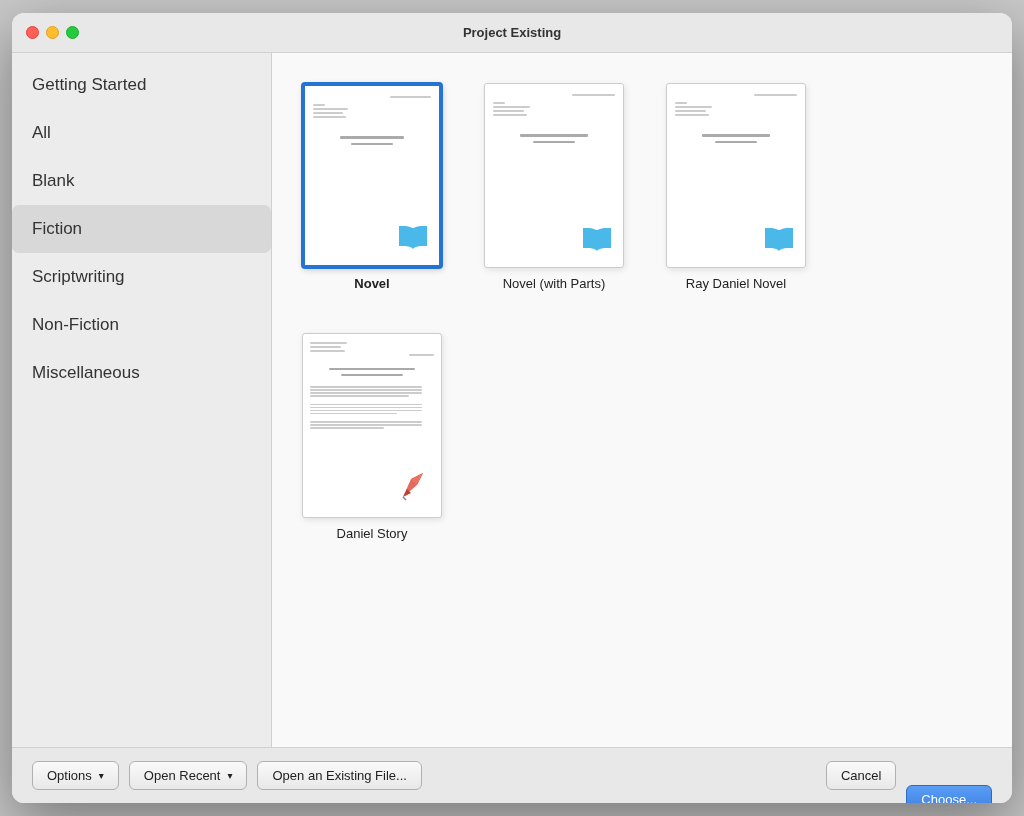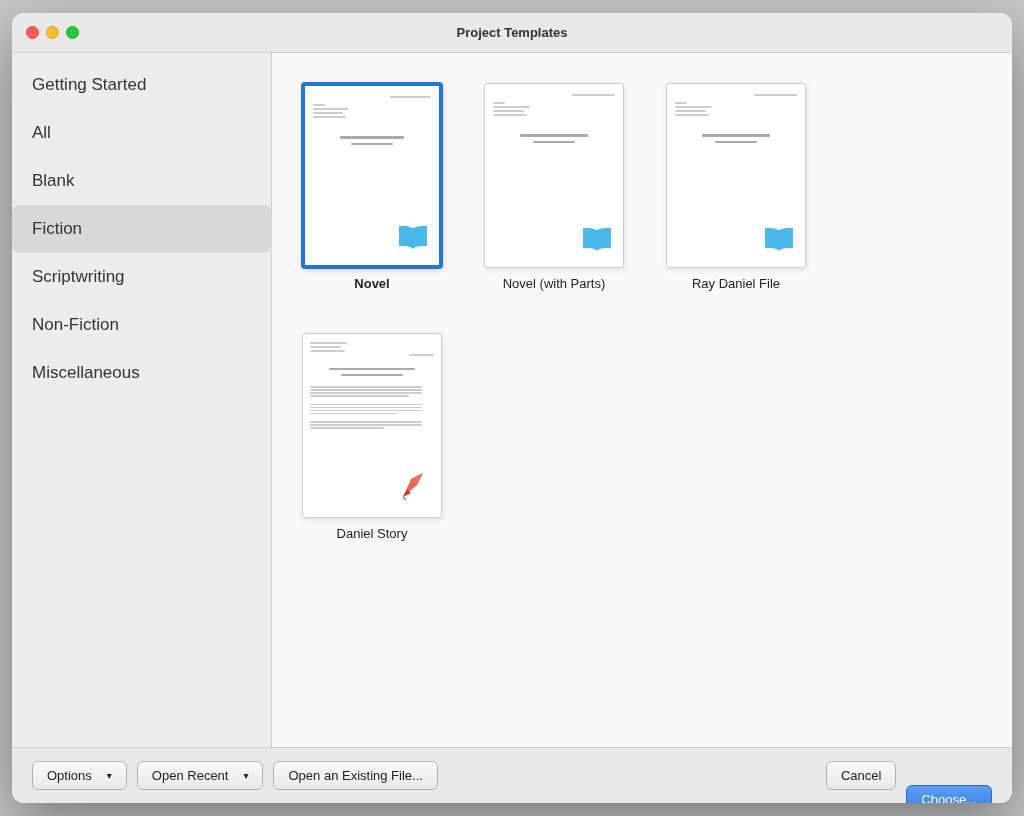--- a/index.html
+++ b/index.html
@@ -218,21 +218,21 @@
     .btn {
       padding: 6px 14px;
       border-radius: 6px;
       border: 1px solid #b0b0b0;
       background: linear-gradient(to bottom, #fafafa, #e8e8e8);
       font-size: 13px;
       color: #222;
       cursor: pointer;
       display: flex;
       align-items: center;
-      gap: 13px;
+      gap: 5px;
       white-space: nowrap;
     }
 
     .btn-primary {
       background: linear-gradient(to bottom, #5b9ef5, #3a7de0);
       border-color: #2a6cc0;
       color: #fff;
       margin-top: 48px;
     }
 
@@ -247,21 +247,21 @@
 <body>
 
 <div class="window">
 
   <div class="titlebar">
     <div class="traffic-lights">
       <div class="traffic-light tl-close"></div>
       <div class="traffic-light tl-minimize"></div>
       <div class="traffic-light tl-maximize"></div>
     </div>
-    <span class="titlebar-title">Project Templates</span>
+    <span class="titlebar-title">Project Existing</span>
   </div>
 
   <div class="main-content">
 
     <div class="sidebar">
       <div class="sidebar-item">Getting Started</div>
       <div class="sidebar-item">All</div>
       <div class="sidebar-item">Blank</div>
       <div class="sidebar-item active">Fiction</div>
       <div class="sidebar-item">Scriptwriting</div>
@@ -331,21 +331,21 @@
               <div class="doc-title-line" style="width:55%; height:2.5px;"></div>
               <div class="doc-subtitle-line" style="width:35%;"></div>
             </div>
             <div class="book-icon">
               <svg width="32" height="26" viewBox="0 0 32 26" fill="#4ab8e8">
                 <path d="M2 2 C2 2, 14 1, 16 5 C18 1, 30 2, 30 2 L30 22 C30 22, 18 21, 16 25 C14 21, 2 22, 2 22 Z"></path>
                 <rect x="15" y="4" width="2" height="20" fill="#4ab8e8"></rect>
               </svg>
             </div>
           </div>
-          <span class="template-label">Ray Daniel File</span>
+          <span class="template-label">Ray Daniel Novel</span>
         </div>
 
         <div class="template-item">
           <div class="template-thumb" style="padding: 8px 7px 10px 7px;">
             <div style="display:flex; flex-direction:column; gap:2px; flex:1;">
               <div style="display:flex; flex-direction:column; gap:2px; margin-bottom:4px;">
                 <div class="doc-line" style="width:30%;"></div>
                 <div class="doc-line" style="width:25%;"></div>
                 <div class="doc-line" style="width:28%;"></div>
                 <div class="doc-line short" style="align-self:flex-end; width:20%;"></div>

